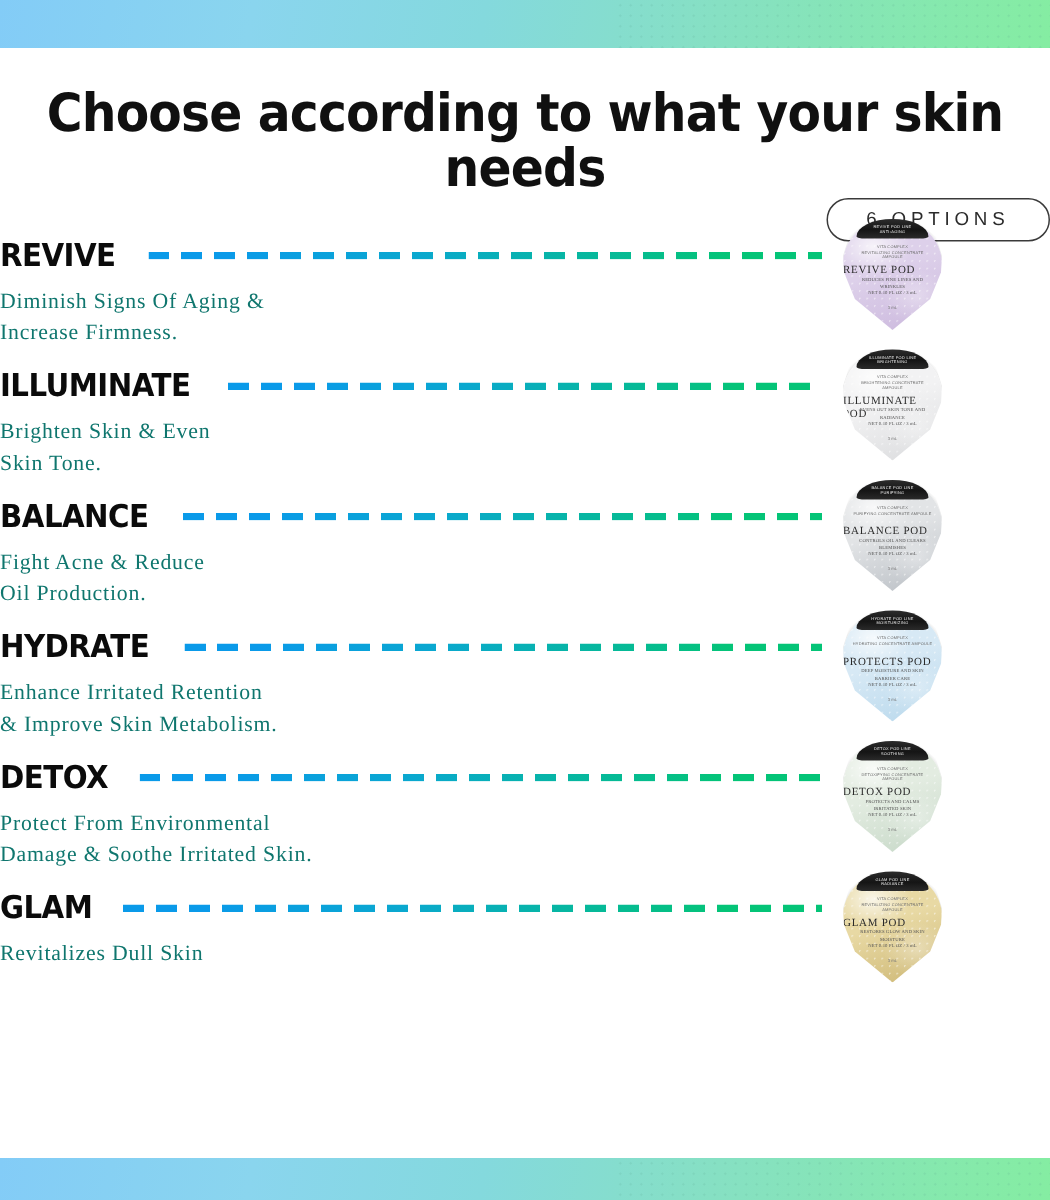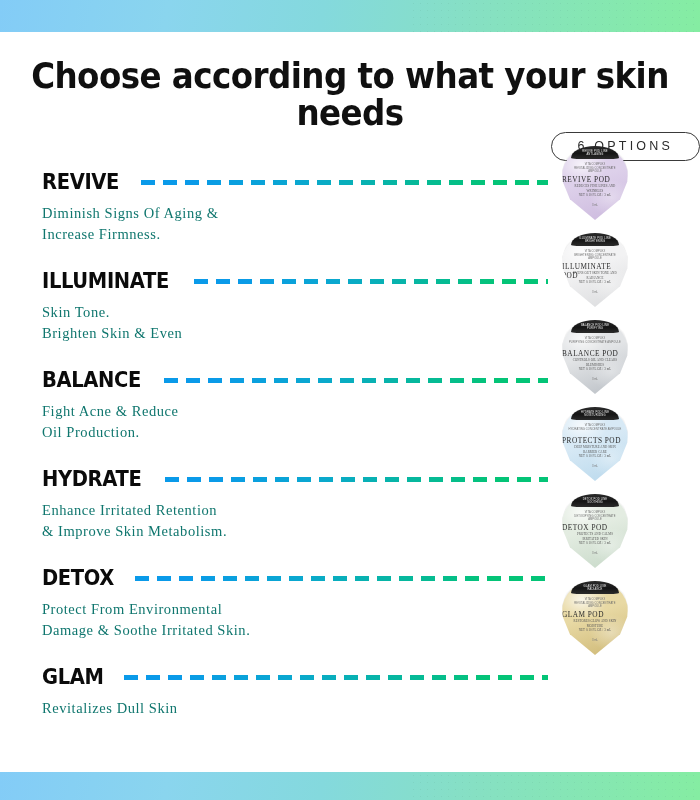--- a/index.html
+++ b/index.html
@@ -79,22 +79,20 @@
   
   .list {
     position: absolute;
     top: 158px;
     left: 0;
     width: 700px;
   }
   .row {
     position: relative;
     height: 87px;
-    padding-left: 42px;
-    margin-top: 12px;
   }
 
   .row-head {
     display: flex;
     align-items: center;
     height: 24px;
   }
   .row-title {
     font-family: "DejaVu Sans", sans-serif;
     font-weight: 700;
@@ -260,22 +258,22 @@
       </div>
     </div>
 
     <div class="row">
       <div class="row-head">
         <div class="row-title">ILLUMINATE</div>
         <div class="dash" style="background: linear-gradient(to right, rgb(10, 154, 233) 0%, rgb(10, 154, 233) 12%, rgb(10, 168, 207) 40%, rgb(6, 184, 156) 66%, rgb(4, 196, 119) 86%, rgb(4, 196, 119) 100%);"></div>
         <div class="dash-spacer"></div>
       </div>
       <div class="row-desc">
+        <span>Brighten Skin &amp; Even</span>
         <span>Skin Tone.</span>
-        <span>Brighten Skin &amp; Even</span>
       </div>
     </div>
 
     <div class="row">
       <div class="row-head">
         <div class="row-title">BALANCE</div>
         <div class="dash" style="background: linear-gradient(to right, rgb(10, 154, 233) 0%, rgb(10, 154, 233) 12%, rgb(10, 168, 207) 40%, rgb(6, 184, 156) 66%, rgb(4, 196, 119) 86%, rgb(4, 196, 119) 100%);"></div>
         <div class="dash-spacer"></div>
       </div>
       <div class="row-desc">

